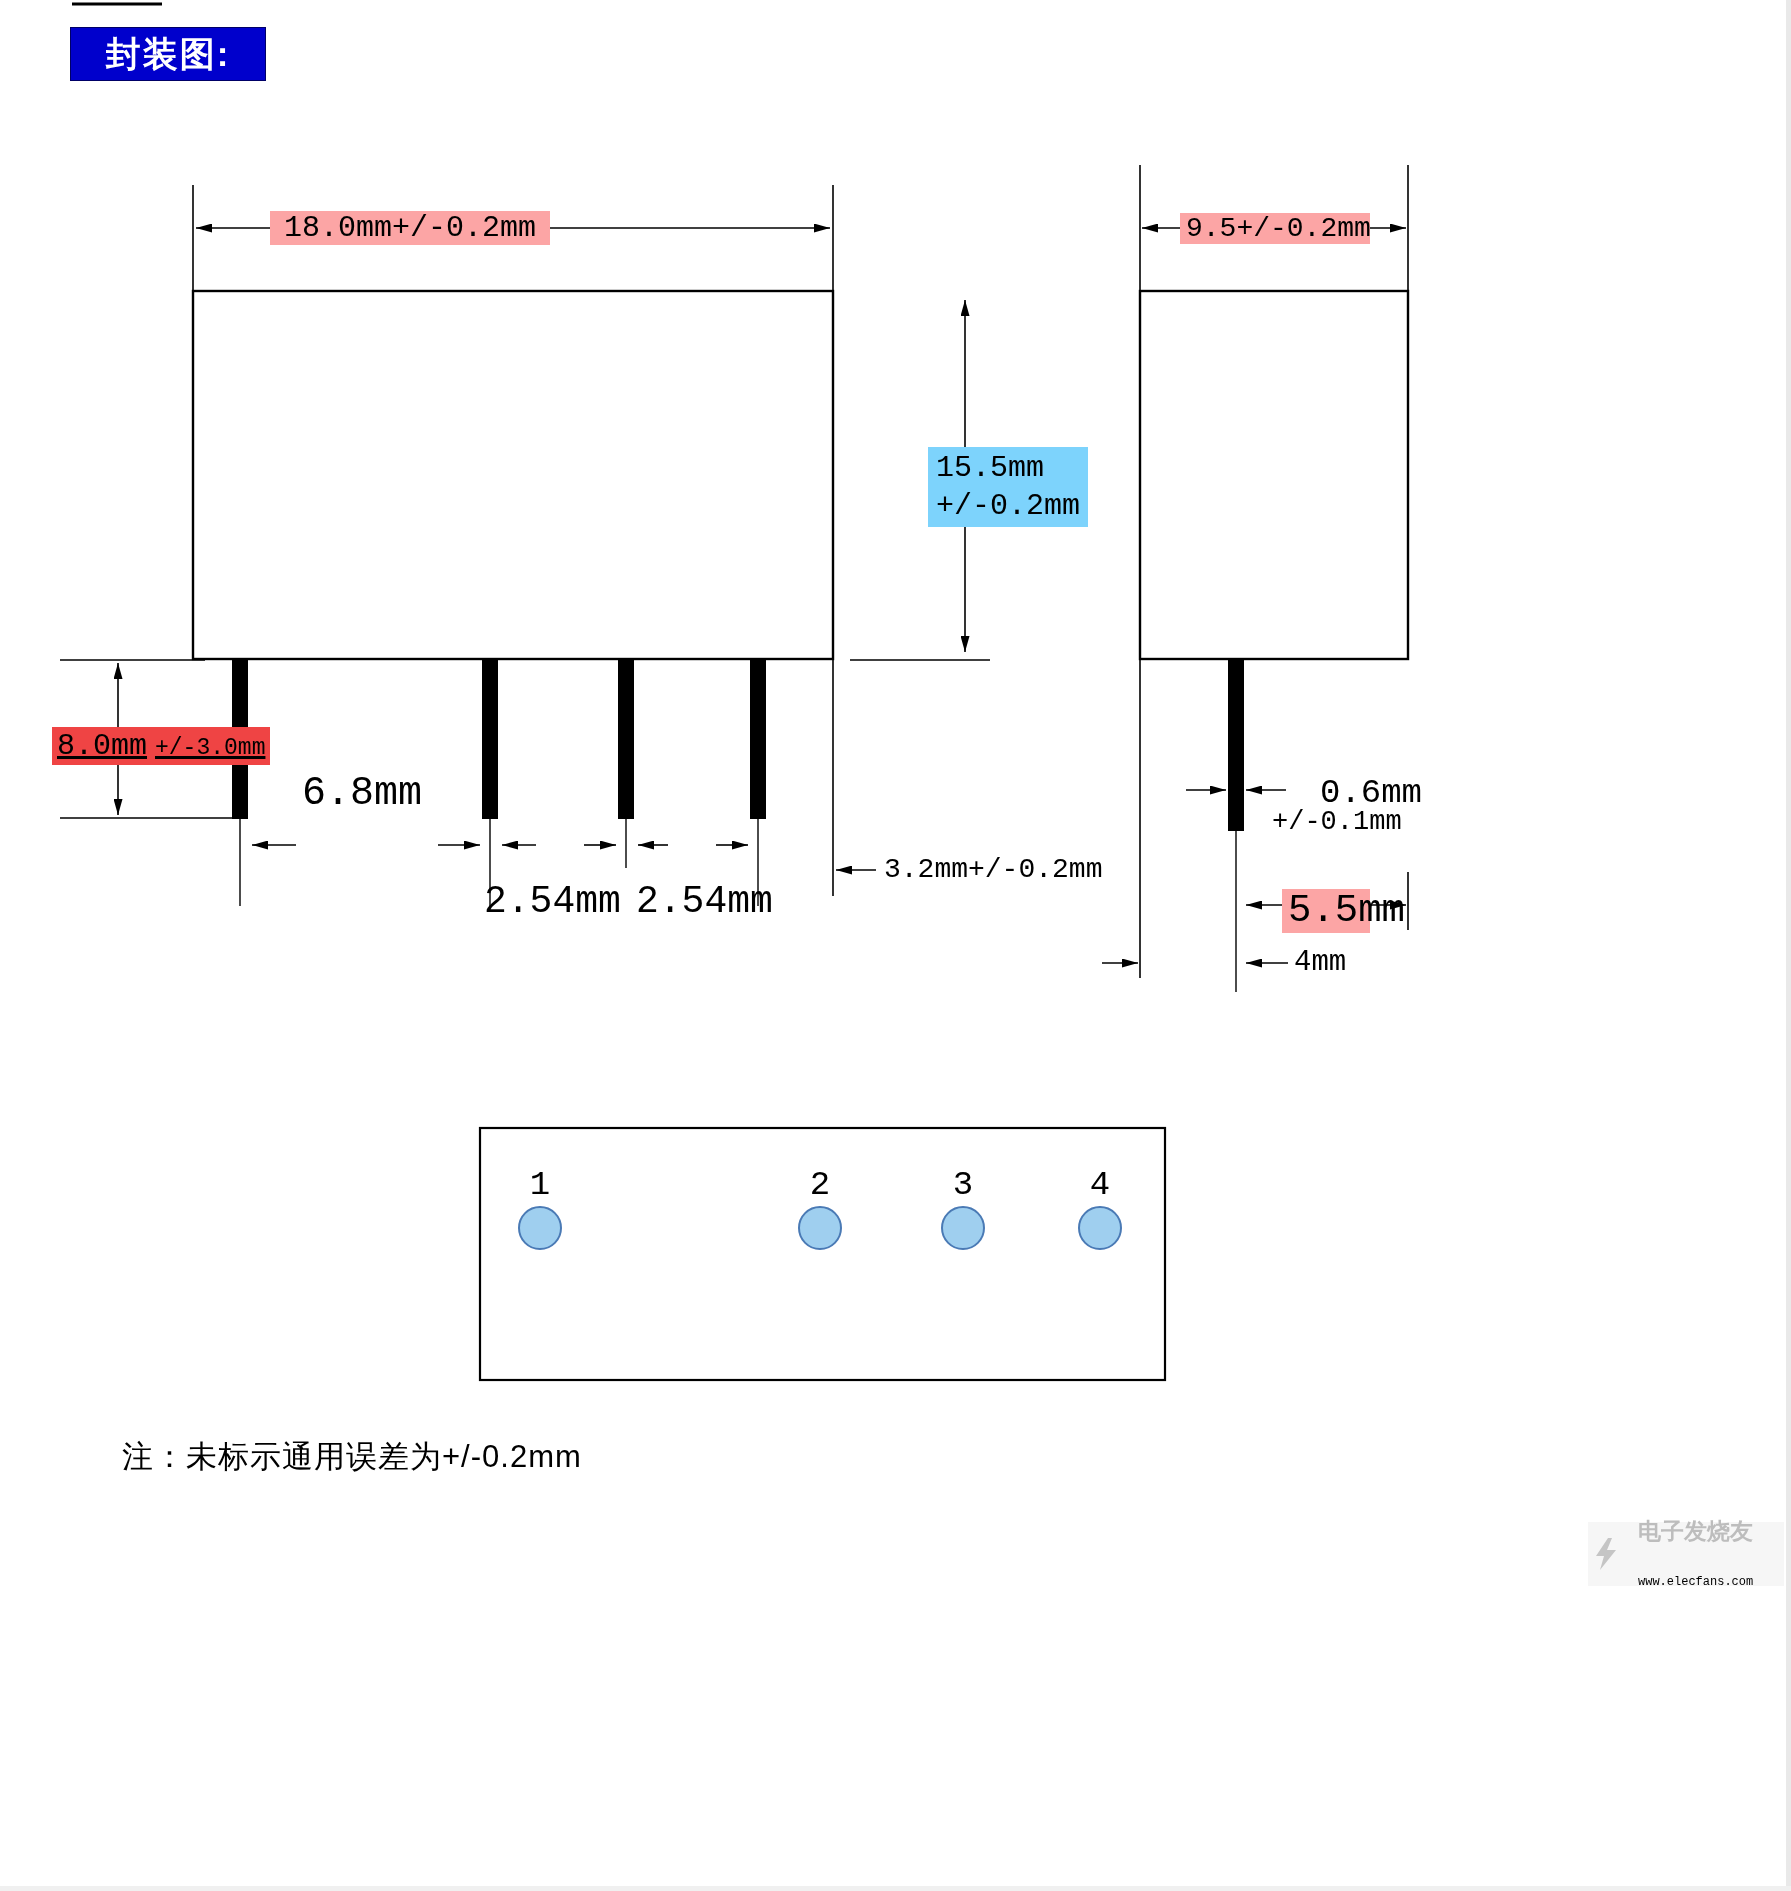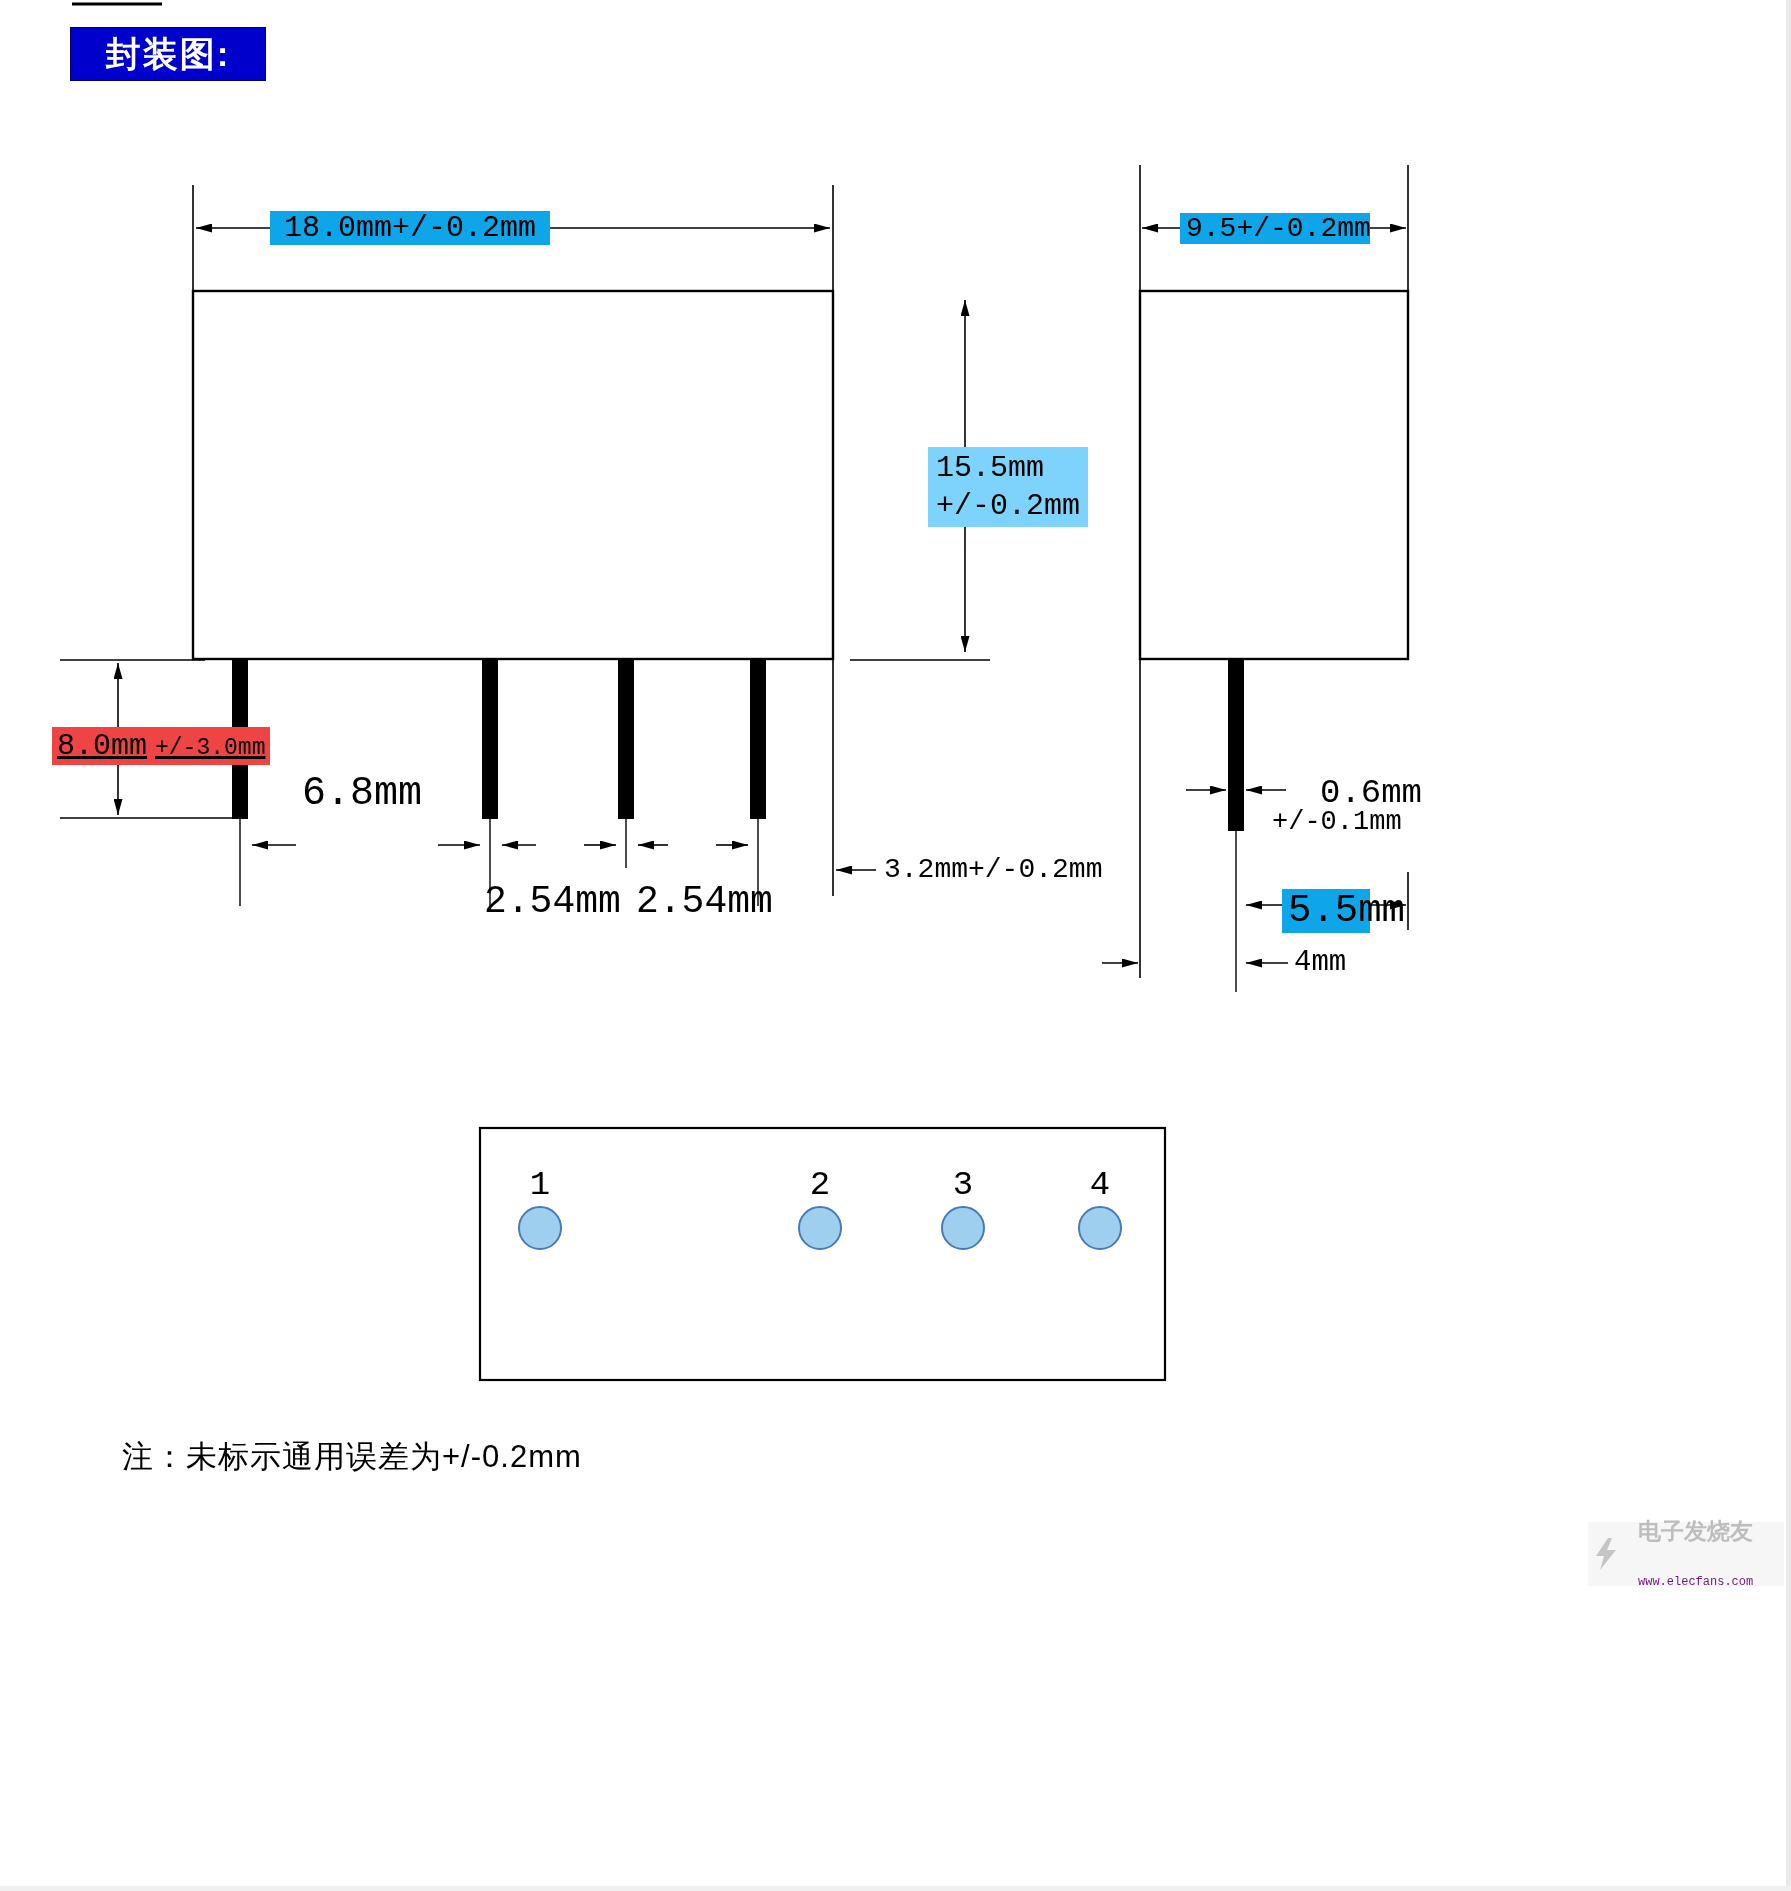--- a/index.html
+++ b/index.html
@@ -4,21 +4,21 @@
 <style>
   * { margin:0; padding:0; box-sizing:border-box; }
   html,body { background:#ffffff; }
   body {
     width:1791px; height:1891px; position:relative; overflow:hidden;
     font-family:"Liberation Mono","DejaVu Sans Mono",monospace;
     color:#000;
   }
   .abs { position:absolute; }
   .dim { position:absolute; white-space:nowrap; color:#000; }
-  .bgw { background:#0ea5e9; padding:0 6px; }
+  .bgw { background:#fca5a5; padding:0 6px; }
   .ctr { text-align:center; }
   .cjk { font-family:"Liberation Sans","DejaVu Sans",sans-serif; }
 
   #title-banner {
     position:absolute; left:70px; top:27px; width:196px; height:54px;
     background:#0000cc; color:#ffffff; display:flex; align-items:center; justify-content:center;
     font-size:35px; font-weight:bold; letter-spacing:2px;
     border:1px solid #000066;
   }
 
@@ -30,21 +30,21 @@
 
   #note { position:absolute; left:122px; top:1436px; font-size:31px; letter-spacing:1px; }
 
   #watermark {
     position:absolute; left:1588px; top:1522px; width:196px; height:64px;
     display:flex; align-items:center; gap:20px;
     background:rgba(0,0,0,0.035); padding:4px 6px;
   }
   #watermark .wm-text { display:flex; flex-direction:column; line-height:1.1; }
   #watermark .wm-brand { font-size:23px; color:#bdbdbd; font-weight:bold; }
-  #watermark .wm-url { font-size:12px; color:#701a75;margin-top:32px; }
+  #watermark .wm-url { font-size:12px; color:#000000;margin-top:32px; }
 
   .edge-right { position:absolute; left:1786px; top:0; width:5px; height:1891px; background:#e9e9e9; }
   .edge-bottom { position:absolute; left:0; top:1886px; width:1791px; height:5px; background:#f0f0f0; }
 </style>
 </head>
 <body>
 
 <svg class="abs" style="left:0;top:0" width="1791" height="1891" viewBox="0 0 1791 1891">
   <defs>
     <marker id="ah" markerWidth="16" markerHeight="9" refX="16" refY="4.5" orient="auto-start-reverse" markerUnits="userSpaceOnUse">

